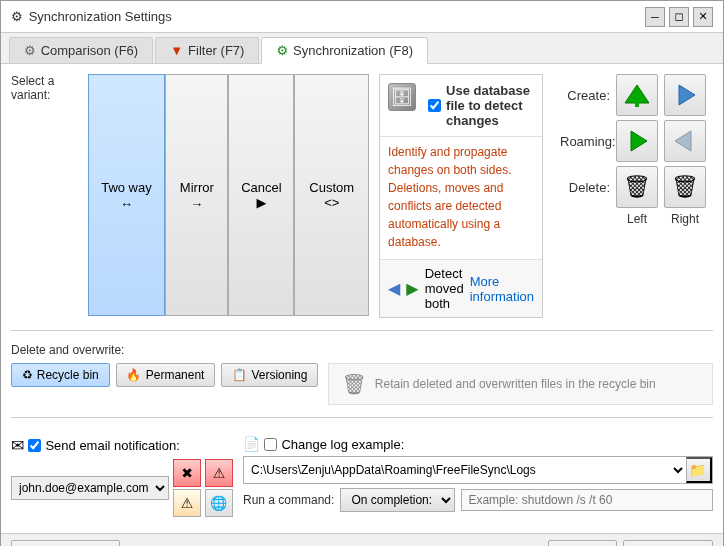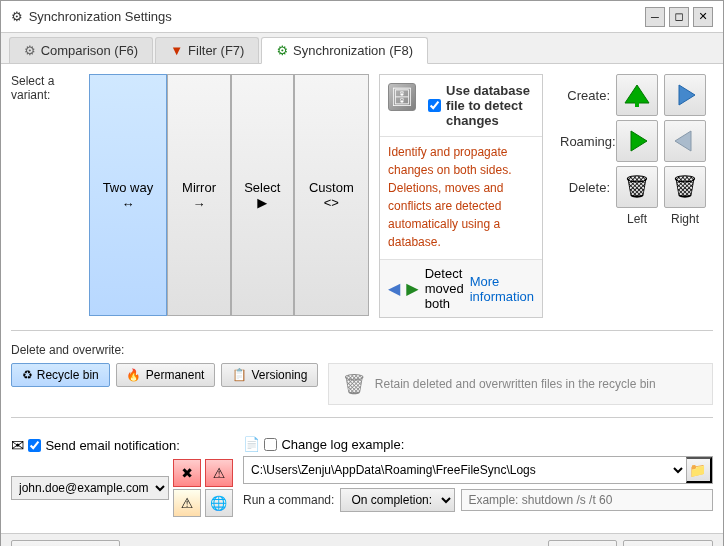--- a/index.html
+++ b/index.html
@@ -441,21 +441,21 @@
   </div>
 
   <div class="content">
 
     <div class="top-section">
 
       <div class="variant-group">
         <div class="variant-label">Select a variant:</div>
         <button class="variant-btn active">Two way ↔</button>
         <button class="variant-btn">Mirror →</button>
-        <button class="variant-btn">Select ▶</button>
+        <button class="variant-btn">Cancel ▶</button>
         <button class="variant-btn">Custom &lt;&gt;</button>
       </div>
 
       <div class="description-area">
         <div class="description-top">
           <div class="db-icon">
             <div class="db-icon-visual">
               <span style="color:#fff;font-size:18px;">🗄</span>
             </div>
           </div>

